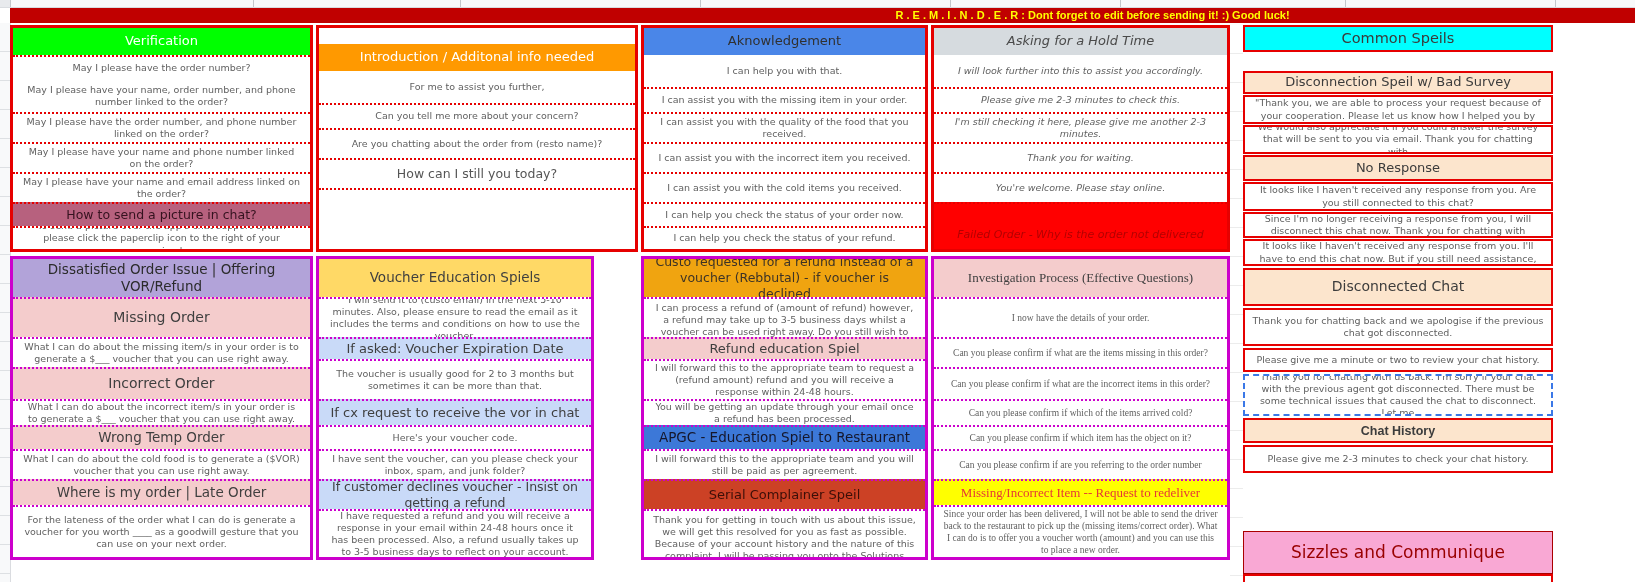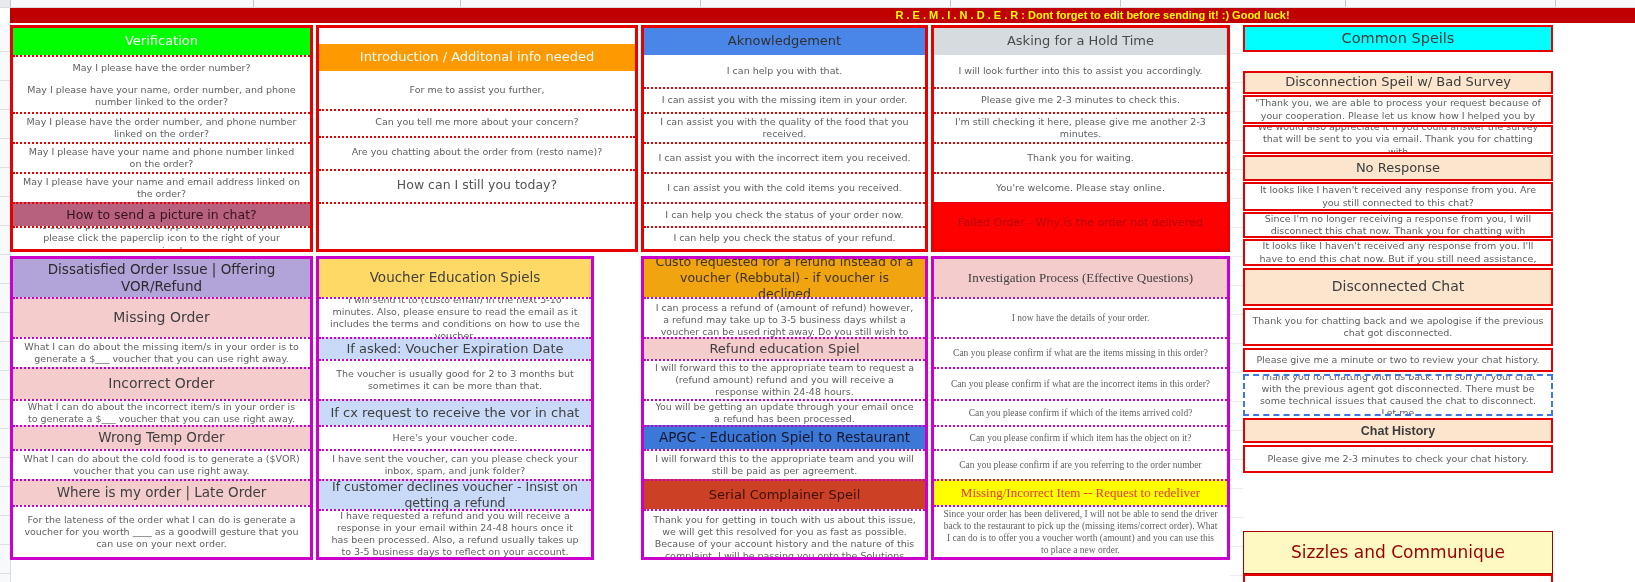--- a/index.html
+++ b/index.html
@@ -10,21 +10,21 @@
   .tick{position:absolute;top:0;width:1px;height:7px;background:#c4c7cb;}
   .corner{position:absolute;left:0;top:0;width:10px;height:7px;background:#e8eaed;border-right:1px solid #c4c7cb;}
   .banner{position:absolute;left:10px;top:8px;width:1625px;height:15px;background:#c00000;
           color:#ffff00;font-family:"Liberation Sans",sans-serif;font-weight:bold;font-size:11px;
           line-height:15px;text-align:center;padding-left:540px;box-sizing:border-box;white-space:nowrap;overflow:hidden;}
   .lgutter{position:absolute;left:0;top:23px;width:10px;height:559px;background:#f8f9fa;border-right:1px solid #dadce0;
            background-image:repeating-linear-gradient(to bottom,transparent 0,transparent 28px,#dde0e3 28px,#dde0e3 29px);}
   .mgutter{position:absolute;left:1230px;top:25px;width:13px;height:557px;background:#fff;
            background-image:repeating-linear-gradient(to bottom,transparent 0,transparent 28px,#ececec 28px,#ececec 29px);}
   
-  .sec{position:absolute;box-sizing:border-box;display:flex;flex-direction:column;background:#fff;justify-content:space-between;}
+  .sec{position:absolute;box-sizing:border-box;display:flex;flex-direction:column;background:#fff;}
   .sec.red{border:3px solid #e60000;}
   .sec.mag{border:3px solid #cc00cc;}
   .cell{box-sizing:border-box;flex:0 0 auto;display:flex;align-items:center;justify-content:center;
         text-align:center;padding:1px 9px;font-size:9.5px;line-height:1.28;color:#5f5f5f;background:#fff;overflow:hidden;}
   .dotr{border-top:2px dotted #e60000;}
   .dotm{border-top:2px dotted #cc00cc;}
   .hdr{font-size:13px;color:#3b3b3b;}
   .clip-top{align-items:flex-start;padding-top:3px;}
   .big{font-size:12.5px;color:#555;}
   
@@ -34,31 +34,31 @@
   .h-gray{background:#d6dbdf;color:#4a4a4a;}
   .h-rose{background:#b7617e;color:#35121f;font-size:12.5px;}
   .h-purple{background:#b2a3d9;color:#2b2b2b;}
   .h-pink{background:#f4cccc;color:#3f3f3f;}
   .h-gold{background:#ffd966;color:#3f3f3f;font-size:13.5px;}
   .h-blue2{background:#c9daf8;color:#3f3f3f;}
   .h-amber{background:#f0a410;color:#3d3326;font-size:12.5px;}
   .h-blue3{background:#3c78d8;color:#15172b;font-size:13.5px;}
   .h-brick{background:#cc4125;color:#3c0f08;}
   .h-yellow{background:#ffff00;color:#e53935;}
-  .failed{background:#ff0000;color:#b30000;font-size:11px;align-items:flex-start;padding-top:12px;}
+  .failed{background:#ff0000;color:#b30000;font-size:11px;align-items:flex-start;padding-top:24px;}
   
   .rc{position:absolute;left:1243px;top:25px;width:310px;display:flex;flex-direction:column;}
   .rcell{box-sizing:border-box;flex:0 0 auto;border:2px solid #e60000;background:#fff;display:flex;
          align-items:center;justify-content:center;text-align:center;font-size:9.5px;line-height:1.28;
          color:#5f5f5f;padding:1px 7px;overflow:hidden;}
   .rhead{background:#fce5cd;font-size:13px;color:#3c3c3c;}
   .r-cyan{background:#00ffff;color:#3a3a3a;font-size:14.5px;}
   .r-sel{border:2px dashed #3b78e7;}
   .r-arial{font-family:"Liberation Sans",sans-serif;font-weight:bold;font-size:12.5px;}
-  .r-sizzles{background:#fef9c3;color:#990000;font-size:17px;border:1px solid #a00;}
+  .r-sizzles{background:#f9a8d4;color:#990000;font-size:17px;border:1px solid #a00;}
   .r-stub{border-bottom:none;}
   .spacer{flex:0 0 auto;background:transparent;}
   .mt3{margin-top:19px;} .mt1{margin-top:1px;} .mt2{margin-top:2px;}
 </style>
 </head>
 <body>
 
 <div id="app">
 
   <div class="topstrip">
@@ -135,21 +135,21 @@
     <div class="cell dotm clip-top" style="height:40px">I can process a refund of (amount of refund) however, a refund may take up to 3-5 business days whilst a voucher can be used right away. Do you still wish to proceed with a refund?</div>
     <div class="cell hdr h-pink dotm" style="height:22px">Refund education Spiel</div>
     <div class="cell dotm" style="height:40px">I will forward this to the appropriate team to request a (refund amount) refund and you will receive a response within 24-48 hours.</div>
     <div class="cell dotm" style="height:26px">You will be getting an update through your email once a refund has been processed.</div>
     <div class="cell hdr h-blue3 dotm" style="height:24px">APGC - Education Spiel to Restaurant</div>
     <div class="cell dotm" style="height:30px">I will forward this to the appropriate team and you will still be paid as per agreement.</div>
     <div class="cell hdr h-brick dotm" style="height:30px">Serial Complainer Speil</div>
     <div class="cell dotm clip-top" style="height:48px">Thank you for getting in touch with us about this issue, we will get this resolved for you as fast as possible. Because of your account history and the nature of this complaint, I will be passing you onto the Solutions team. They can take</div>
   </div>
 
-  <div class="sec red" style="left:931px;top:25px;width:299px;height:227px;">
+  <div class="sec red" style="left:931px;top:25px;width:299px;height:227px;font-style:italic;">
     <div class="cell hdr h-gray" style="height:27px">Asking for a Hold Time</div>
     <div class="cell" style="height:32px">I will look further into this to assist you accordingly.</div>
     <div class="cell dotr" style="height:25px">Please give me 2-3 minutes to check this.</div>
     <div class="cell dotr" style="height:30px">I'm still checking it here, please give me another 2-3 minutes.</div>
     <div class="cell dotr" style="height:30px">Thank you for waiting.</div>
     <div class="cell dotr" style="height:30px">You're welcome. Please stay online.</div>
     <div class="cell failed dotr" style="height:47px">Failed Order - Why is the order not delivered</div>
   </div>
 
   <div class="sec mag" style="left:931px;top:256px;width:299px;height:304px;font-family:Liberation Serif, serif;">

